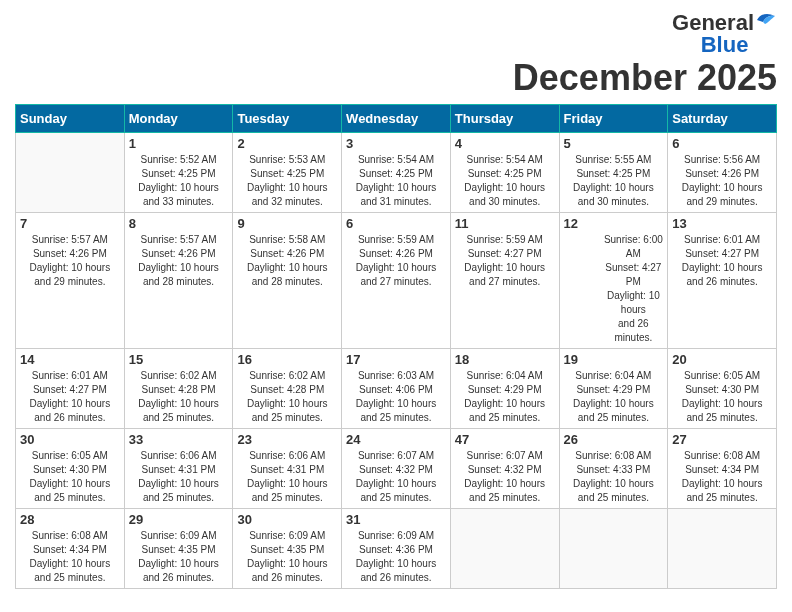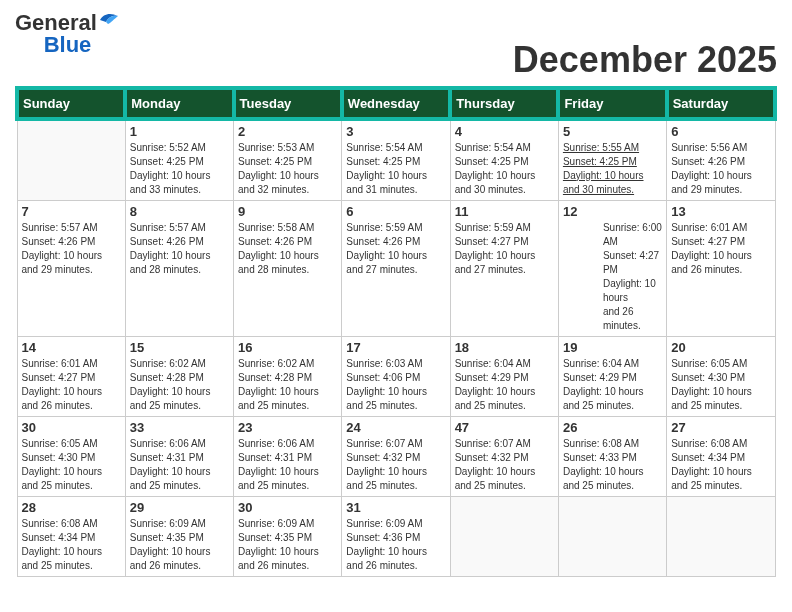--- a/index.html
+++ b/index.html
@@ -5,52 +5,52 @@
     * { box-sizing: border-box; margin: 0; padding: 0; }
     body {
       font-family: Arial, sans-serif;
       background: #fff;
       width: 792px;
       min-height: 612px;
       padding: 10px 15px;
     }
     .header {
       display: flex;
-      align-items: flex-start;
+      align-items: flex-end;
       justify-content: space-between;
       margin-bottom: 4px;
+      flex-direction: column;
     }
     .title-section {
       text-align: right;
-      margin-top: 30px;
     }
     .month-title {
       font-size: 36px;
       font-weight: bold;
       color: #333;
       line-height: 1.1;
     }
     .subtitle {
       font-size: 16px;
       color: #333;
     }
     .calendar-table {
       width: 100%;
       border-collapse: collapse;
       table-layout: fixed;
       margin-top: 6px;
     }
     .calendar-table th {
-      background-color: #14532d;
+      background-color: #0369a1;
       color: #fff;
       font-size: 13px;
       font-weight: bold;
       padding: 6px 4px;
       text-align: left;
-      border: 4px solid #14b8a6;
+      border: 1px solid #14b8a6;
     }
     .calendar-table td {
       border: 1px solid #ccc;
       vertical-align: top;
       padding: 3px 4px;
       font-size: 10.5px;
       color: #333;
       height: 80px;
       width: 14.28%;
     }
@@ -58,20 +58,21 @@
       font-size: 13px;
       font-weight: bold;
       color: #333;
       display: block;
       margin-bottom: 2px;
     }
     .cell-info {
       font-size: 10px;
       line-height: 1.4;
       color: #333;
+      text-align: center;
     }
     .empty-cell {
       background: #f9f9f9;
     }
     .logo-container {
       display: flex;
       align-items: center;
     }
     .logo-g { color: #333; font-weight: bold; font-size: 22px; }
     .logo-b { color: #1565c0; font-weight: bold; font-size: 22px; }
@@ -138,21 +139,21 @@
         </td>
         <td>
           <span class="day-number">4</span>
           <div class="cell-info" style="white-space: pre-line;">Sunrise: 5:54 AM
 Sunset: 4:25 PM
 Daylight: 10 hours
 and 30 minutes.</div>
         </td>
         <td>
           <span class="day-number">5</span>
-          <div class="cell-info" style="white-space: pre-line; text-decoration: underline;">Sunrise: 5:55 AM
+          <div class="cell-info" style="white-space: pre-line;">Sunrise: 5:55 AM
 Sunset: 4:25 PM
 Daylight: 10 hours
 and 30 minutes.</div>
         </td>
         <td>
           <span class="day-number">6</span>
           <div class="cell-info" style="white-space: pre-line;">Sunrise: 5:56 AM
 Sunset: 4:26 PM
 Daylight: 10 hours
 and 29 minutes.</div>

